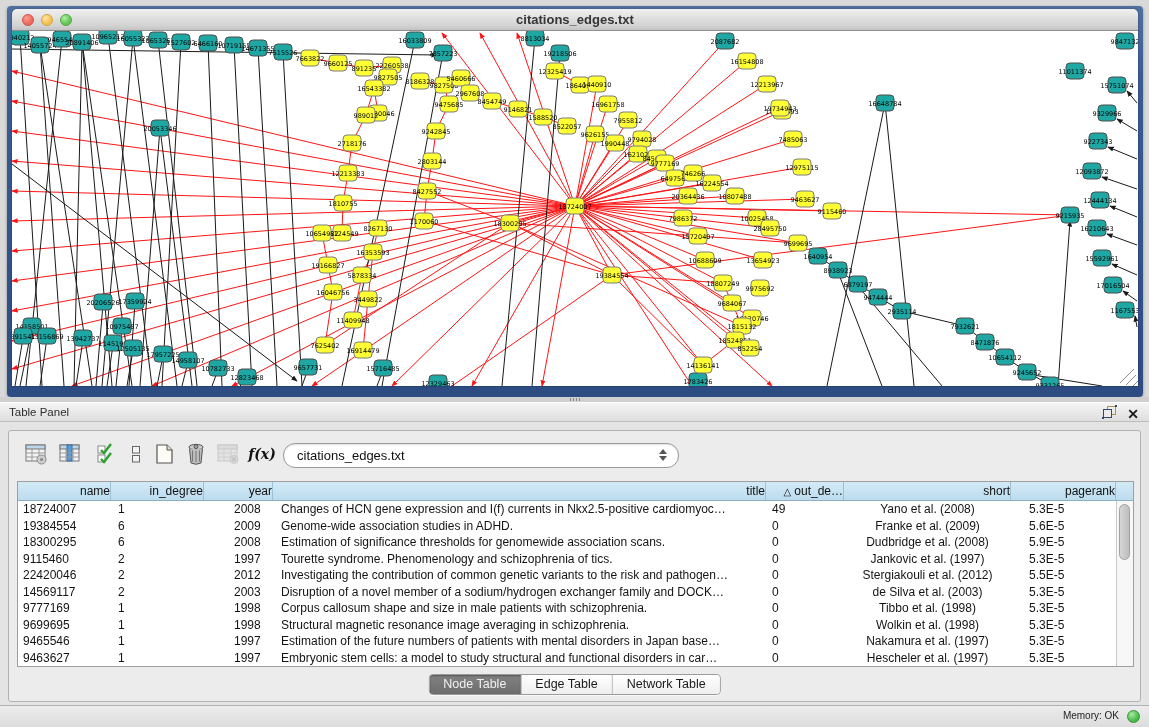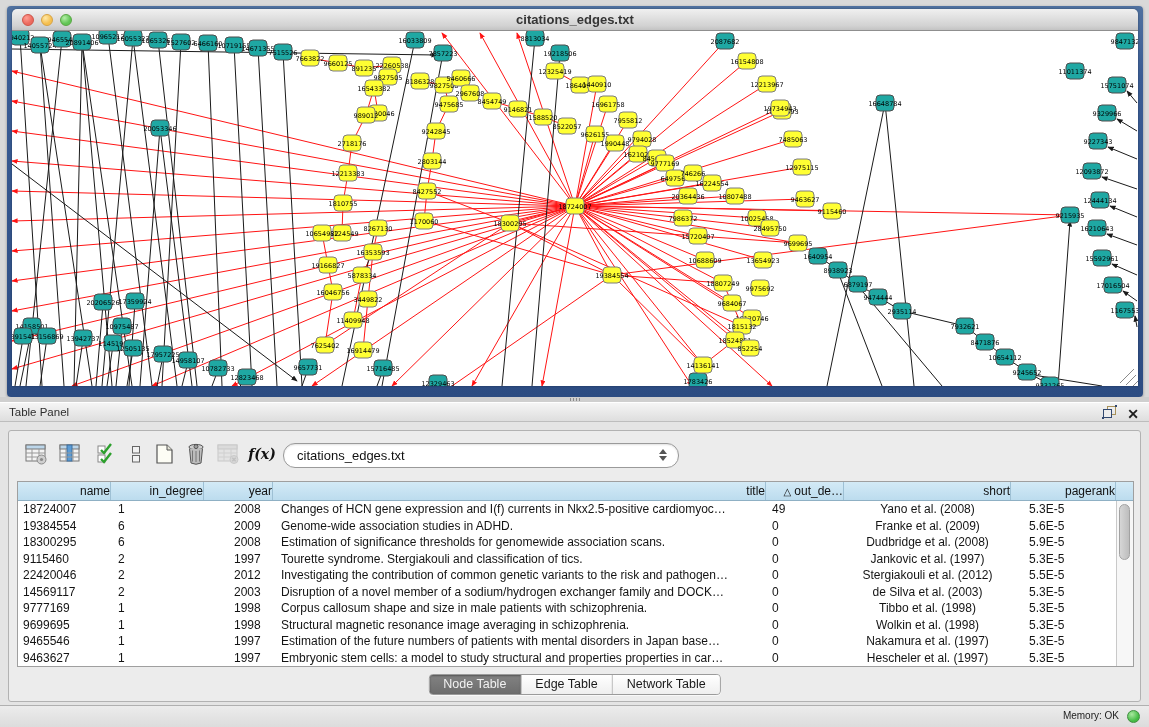--- a/index.html
+++ b/index.html
@@ -947,21 +947,21 @@
             <div class="td c2" style="width: 69px;">2008</div>
             <div class="td c3" style="width: 493px;">Estimation of significance thresholds for genomewide association scans.</div>
             <div class="td c4" style="width: 78px;">0</div>
             <div class="td c5" style="width: 167px;">Dudbridge et al. (2008)</div>
             <div class="td c6" style="width: 105px;">5.9E-5</div>
           </div>
           <div class="tr">
             <div class="td c0" style="width: 93px;">9115460</div>
             <div class="td c1" style="width: 93px;">2</div>
             <div class="td c2" style="width: 69px;">1997</div>
-            <div class="td c3" style="width: 493px;">Tourette syndrome. Stergiakouli and classification of tics.</div>
+            <div class="td c3" style="width: 493px;">Tourette syndrome. Phenomenology and schizophrenia of tics.</div>
             <div class="td c4" style="width: 78px;">0</div>
             <div class="td c5" style="width: 167px;">Jankovic et al. (1997)</div>
             <div class="td c6" style="width: 105px;">5.3E-5</div>
           </div>
           <div class="tr">
             <div class="td c0" style="width: 93px;">22420046</div>
             <div class="td c1" style="width: 93px;">2</div>
             <div class="td c2" style="width: 69px;">2012</div>
             <div class="td c3" style="width: 493px;">Investigating the contribution of common genetic variants to the risk and pathogen…</div>
             <div class="td c4" style="width: 78px;">0</div>
@@ -1001,21 +1001,21 @@
             <div class="td c2" style="width: 69px;">1997</div>
             <div class="td c3" style="width: 493px;">Estimation of the future numbers of patients with mental disorders in Japan base…</div>
             <div class="td c4" style="width: 78px;">0</div>
             <div class="td c5" style="width: 167px; text-align: center;">Nakamura et al. (1997)</div>
             <div class="td c6" style="width: 105px;">5.3E-5</div>
           </div>
           <div class="tr">
             <div class="td c0" style="width: 93px;">9463627</div>
             <div class="td c1" style="width: 93px;">1</div>
             <div class="td c2" style="width: 69px;">1997</div>
-            <div class="td c3" style="width: 493px;">Embryonic stem cells: a model to study structural and properties properties in car…</div>
+            <div class="td c3" style="width: 493px;">Embryonic stem cells: a model to study structural and functional disorders in car…</div>
             <div class="td c4" style="width: 78px;">0</div>
             <div class="td c5" style="width: 167px;">Hescheler et al. (1997)</div>
             <div class="td c6" style="width: 105px;">5.3E-5</div>
           </div>
         </div>
       <div class="vscroll">
         <div class="vthumb"></div>
       </div>
     </div>
 

